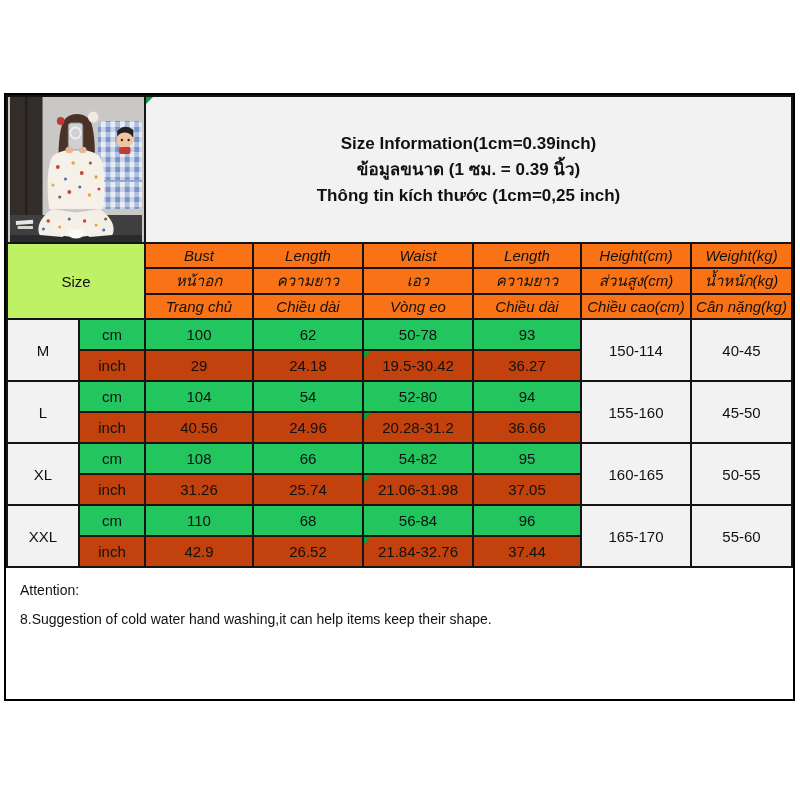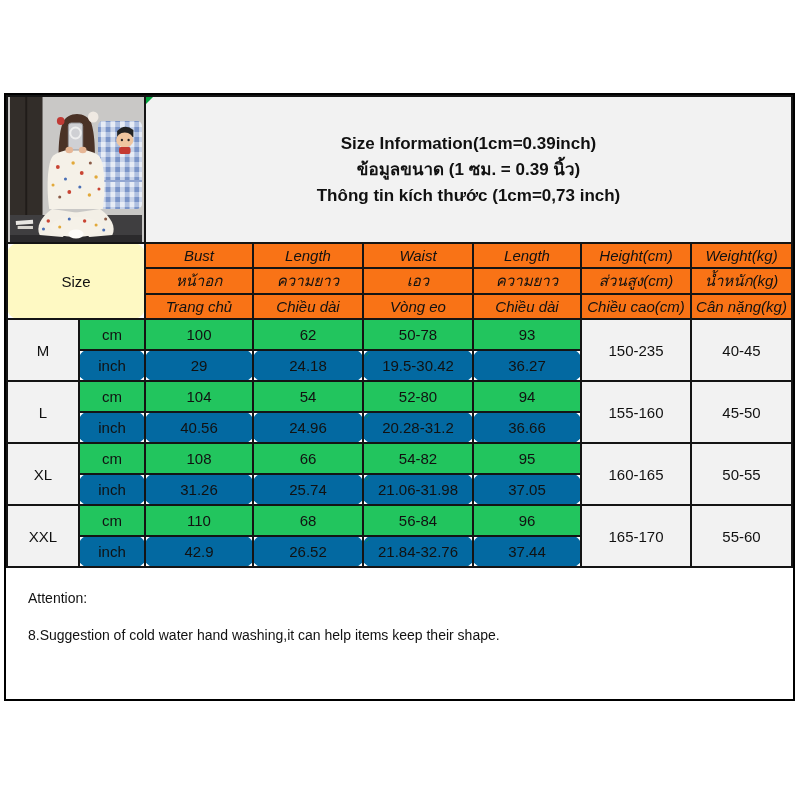--- a/index.html
+++ b/index.html
@@ -19,34 +19,34 @@
     border:2px solid #141414; padding:0 2px; text-align:center;
     vertical-align:middle; font-size:15px; font-weight:normal; overflow:hidden;
   }
   tr.r-photo { height:145px; }
   tr.r-head  { height:25px; }
   tr.r-data  { height:31px; }
   .photo-cell { padding:0; background:#c9c8c6; }
   .photo-cell svg { display:block; width:100%; height:145px; }
   .title-cell { background:#f2f2f2; position:relative; }
   .title-line { font-weight:bold; font-size:17px; line-height:26px; }
-  .size-cell { background:#fef9c3; font-size:28px; font-weight:bold;border-radius:12px; }
+  .size-cell { background:#bef264; font-size:28px; font-weight:bold; }
   .col-h { background:#f97316; font-weight:bold;font-style:italic; }
   .size-label { background:#f2f2f2; font-weight:bold; }
   .unit-cell { font-weight:bold; }
   tr.cm-row .band { background:#22c55e; }
-  tr.inch-row td { background:#0369a1;border-radius:9px; }
+  tr.inch-row td { background:#c2410c; }
   .range-cell { background:#f2f2f2; }
   .rel { position:relative; }
   .err-marker {
     position:absolute; top:0; left:0; width:0; height:0;
     border-top:7px solid #00a33d; border-right:7px solid transparent;
   }
   .attention { flex:1; padding:4px 6px 0 6px; text-align:left; font-size:14px; line-height:21px; }
-  .attention p { margin:16px; }
+  .attention p { margin:8px; }
 </style>
 </head>
 <body>
 
 <div class="sheet">
   <table class="size-table">
     <colgroup>
       <col style="width:72px">
         <col style="width:66px">
         <col style="width:108px">
@@ -116,21 +116,21 @@
                 <circle cx="98" cy="133" r="1.6" fill="#4a6fb5"></circle>
           </g>
           <rect x="6" y="124" width="18" height="4" fill="#e8e6e2" transform="rotate(-4 6 124)"></rect>
           <rect x="8" y="129" width="16" height="3" fill="#d8d5cf"></rect>
         </svg>
       </td>
       <td class="title-cell rel" colspan="6">
         <span class="err-marker"></span>
         <div class="title-line">Size Information(1cm=0.39inch)</div>
         <div class="title-line">ข้อมูลขนาด (1 ซม. = 0.39 นิ้ว)</div>
-        <div class="title-line">Thông tin kích thước (1cm=0,73 inch)</div>
+        <div class="title-line">Thông tin kích thước (1cm=0,25 inch)</div>
       </td>
     </tr>
 
     <tr class="r-head">
       <th class="size-cell" rowspan="3" colspan="2">Size</th>
       <th class="col-h">Bust</th>
       <th class="col-h">Length</th>
       <th class="col-h">Waist</th>
       <th class="col-h">Length</th>
       <th class="col-h">Height(cm)</th>
@@ -153,21 +153,21 @@
       <th class="col-h">Cân nặng(kg)</th>
     </tr>
 
     <tr class="r-data cm-row">
       <td class="size-label" rowspan="2">M</td>
       <td class="unit-cell band">cm</td>
       <td class="band">100</td>
       <td class="band">62</td>
       <td class="band">50-78</td>
       <td class="band">93</td>
-      <td class="range-cell" rowspan="2">150-235</td>
+      <td class="range-cell" rowspan="2">150-114</td>
       <td class="range-cell" rowspan="2">40-45</td>
     </tr>
     <tr class="r-data inch-row">
       <td class="unit-cell">inch</td>
       <td>29</td>
       <td>24.18</td>
       <td class="rel"><span class="err-marker"></span><span>19.5-30.42</span></td>
       <td>36.27</td>
     </tr>
 

